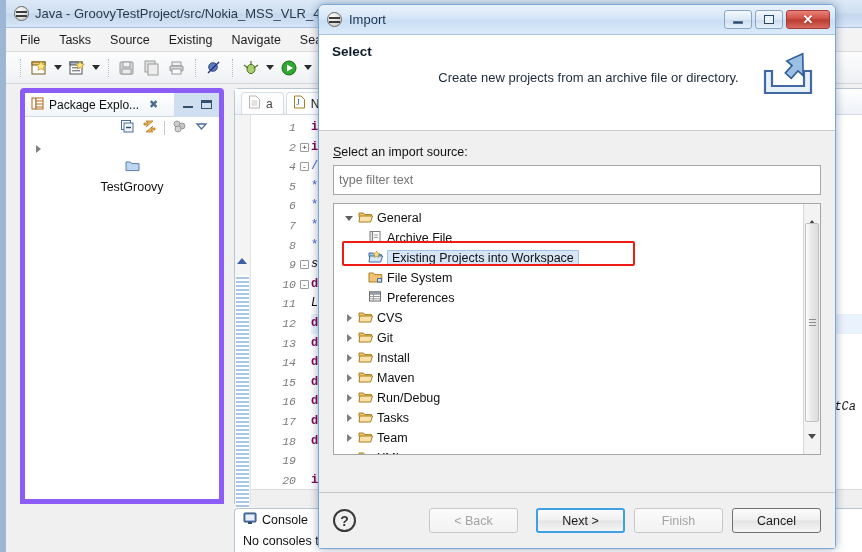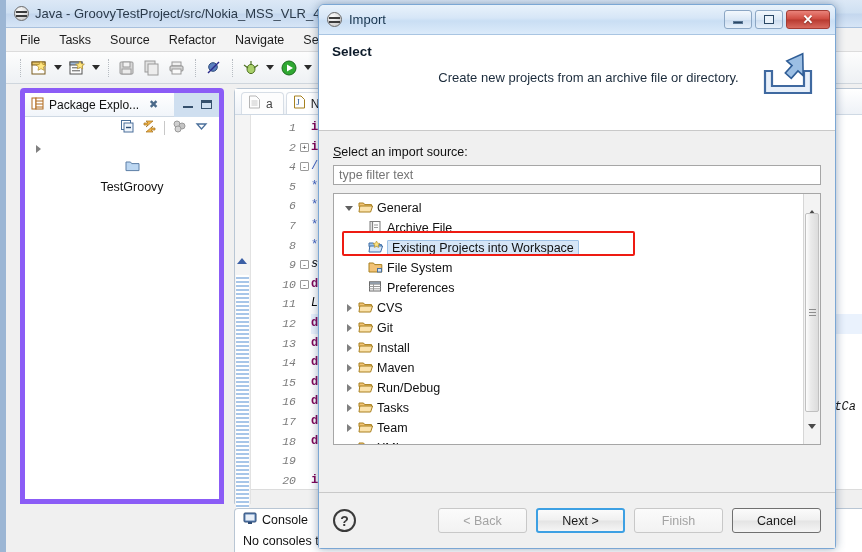--- a/index.html
+++ b/index.html
@@ -216,21 +216,21 @@
     position: relative; padding: 9px 0 0 13px;
   }
   .dlg-h-title { font-size: 13.5px; font-weight: bold; color: #0d1b2a; }
   .dlg-h-desc { font-size: 13px; color: #1b2b3b; margin-top: 11px; padding-left: 10px; text-align: center; }
   .import-icon { position: absolute; right: 18px; top: 14px; width: 58px; height: 50px; }
 
   .dlg-body { padding: 14px 14px 0 14px; }
   .dlg-label { font-size: 12.5px; color: #111; margin-bottom: 6px; }
   .dlg-label u { text-decoration: underline; }
   .filter-input {
-    width: 100%; height: 20px; border: 1px solid #a6a6a6; background: #fff;
+    width: 100%; height: 30px; border: 1px solid #a6a6a6; background: #fff;
     font-size: 12.5px; color: #7a7a7a; padding: 0 5px; line-height: 20px;
   }
   .tree-panel {
     margin-top: 8px; height: 252px; background: #ffffff;
     border: 1px solid #a6a6a6; position: relative; overflow: hidden;
   }
   .tree-scrollport { position: absolute; left: 0; top: 0; right: 18px; bottom: 0; padding-top: 4px; }
   .dtree-row {
     height: 20px; display: flex; align-items: center; gap: 4px;
     font-size: 12.5px; color: #111; white-space: nowrap; padding-left: 10px;
@@ -281,21 +281,21 @@
   }
   .btn-row { margin-left: auto; display: flex; gap: 9px; }
   .btn {
     width: 89px; height: 25px; border-radius: 3px; font-size: 12.5px;
     display: flex; align-items: center; justify-content: center;
     border: 1px solid #a6a6a6; color: #1a1a1a;
     background: linear-gradient(180deg,#fbfbfb 0%,#f0f0f0 48%,#e4e4e4 52%,#f5f5f5 100%);
   }
   .btn.disabled { color: #a3a3a3; border-color: #c8c8c8;
     background: linear-gradient(180deg,#fbfbfb,#f2f2f2); }
-  .btn.default { border: 2px solid #3da0e3; font-weight: normal; }
+  .btn.default { border: 2px solid #3da0e3; font-weight: normal; margin-left: 9px; }
   .btn.strong { border-color: #707070; }
 
   
   .ico { flex: none; display: inline-block; }
 </style>
 </head>
 <body>
 
 <div id="root">
 
@@ -303,21 +303,21 @@
 
     <div class="ecl-titlebar">
       <span class="ecl-logo"></span>
       <span class="ecl-title">Java - GroovyTestProject/src/Nokia_MSS_VLR_40</span>
     </div>
 
     <div class="ecl-menubar">
       <span class="ecl-menu">File</span>
       <span class="ecl-menu">Tasks</span>
       <span class="ecl-menu">Source</span>
-      <span class="ecl-menu">Refactor</span>
+      <span class="ecl-menu">Existing</span>
       <span class="ecl-menu">Navigate</span>
       <span class="ecl-menu">Search</span>
     </div>
 
     <div class="ecl-toolbar">
       <span class="tb-sep"></span>
       <span class="tb-btn">
         <svg width="18" height="18" viewBox="0 0 18 18">
           <rect x="2" y="3" width="13" height="12" fill="#fdfdfd" stroke="#7a5c1e"></rect>
           <rect x="2" y="3" width="13" height="3" fill="#e8c86a" stroke="#7a5c1e"></rect>

